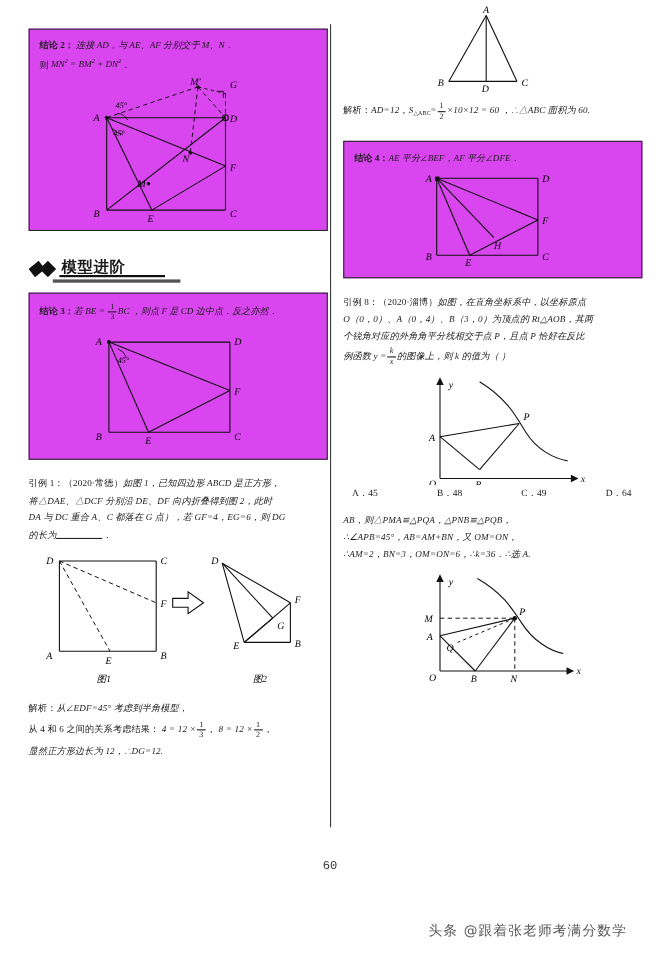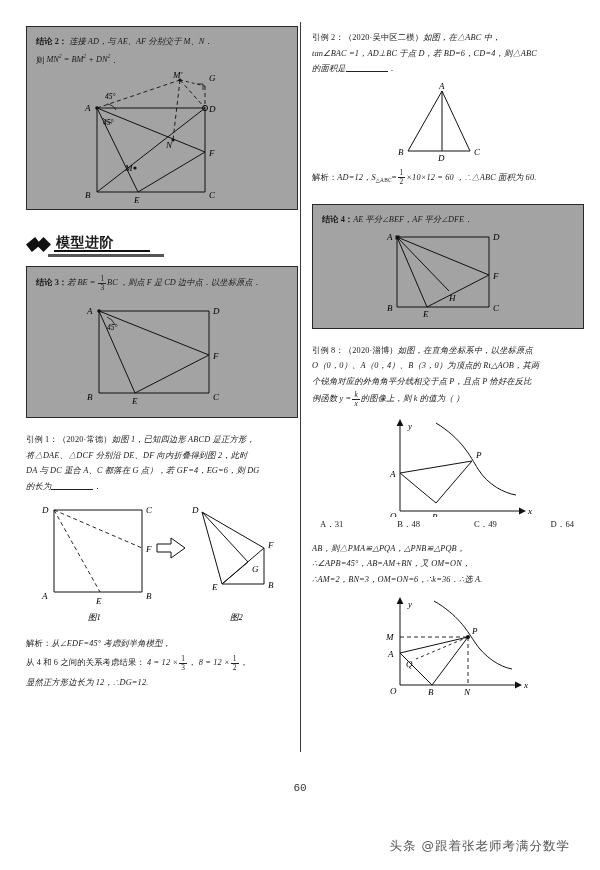--- a/index.html
+++ b/index.html
@@ -66,21 +66,21 @@
   .frac .num { display: block; padding: 0 2px; }
   .frac .den { display: block; border-top: 1px solid #222; padding: 0 2px; }
   sup.exp { font-size: 5.6px; vertical-align: super; }
   sub.sb  { font-size: 5.4px; vertical-align: -2px; }
 
   
   .box {
     border: 1.1px solid #2a2a2a;
     box-sizing: border-box;
     position: relative;
-    background: #a3a3a3;
+    background: #d946ef;
   }
   .box-head {
     padding: 7px 9px 0 9px;
     font-size: 8.3px;
     line-height: 15.5px;
   }
   .fig-wrap { position: relative; }
 
   
   .sect {
@@ -214,21 +214,21 @@
     <div class="sect" style="margin-top:22px;">
       <div class="diamond"></div>
       <div class="diamond2"></div>
       <div class="sect-title">模型进阶</div>
       <div class="rule1"></div>
       <div class="rule2"></div>
     </div>
 
     <div class="box" style="margin-top:8px; height:152px;">
       <div class="box-head" style="line-height:17px;">
-        <span class="bold">结论 3：</span><span class="it">若 BE = </span><span class="frac"><span class="num">1</span><span class="den">3</span></span><span class="it">BC ，则点 F 是 CD 边中点．以坐标原点．</span>
+        <span class="bold">结论 3：</span><span class="it">若 BE = </span><span class="frac"><span class="num">1</span><span class="den">3</span></span><span class="it">BC ，则点 F 是 CD 边中点．反之亦然．</span>
       </div>
       <div class="fig-wrap">
         <svg width="250" height="110" viewBox="0 0 250 110" style="margin:4px auto 0;">
           <line x1="62" y1="14" x2="172" y2="14" stroke="#111" stroke-width="1"></line>
           <line x1="62" y1="14" x2="62" y2="96" stroke="#111" stroke-width="1"></line>
           <line x1="62" y1="96" x2="172" y2="96" stroke="#111" stroke-width="1"></line>
           <line x1="172" y1="14" x2="172" y2="96" stroke="#111" stroke-width="1"></line>
           <line x1="62" y1="14" x2="98" y2="96" stroke="#111" stroke-width="1"></line>
           <line x1="62" y1="14" x2="172" y2="58" stroke="#111" stroke-width="1"></line>
           <line x1="98" y1="96" x2="172" y2="58" stroke="#111" stroke-width="1"></line>
@@ -300,29 +300,20 @@
         <span class="it"><span>4 = 12 ×</span></span><span class="frac"><span class="num">1</span><span class="den">3</span></span>，
         <span class="it"><span>8 = 12 ×</span></span><span class="frac"><span class="num">1</span><span class="den">2</span></span>，
       </div>
       <div class="it">显然正方形边长为 12，∴DG=12.</div>
     </div>
 
   </div>
 
   <div class="col col-right">
 
-    <div class="txt" style="margin-top:30px;">
-      <div>
-        <span>引例 2：</span><span>（2020·吴中区二模）</span><span class="it">如图，在△ABC 中，</span>
-      </div>
-      <div class="it">tan∠BAC =1，AD⊥BC 于点 D，若 BD=6，CD=4，则△ABC</div>
-      <div>
-        <span class="it">的面积是</span><span class="blank-line"></span><span>．</span>
-      </div>
-    </div>
 
     <div class="fig-wrap">
       <svg width="272" height="86" viewBox="0 0 272 86" style="margin-top:4px;">
         <line x1="130" y1="10" x2="96" y2="70" stroke="#111" stroke-width="1"></line>
         <line x1="130" y1="10" x2="158" y2="70" stroke="#111" stroke-width="1"></line>
         <line x1="96" y1="70" x2="158" y2="70" stroke="#111" stroke-width="1"></line>
         <line x1="130" y1="10" x2="130" y2="70" stroke="#111" stroke-width="1"></line>
         <text x="127" y="8" font-size="9">A</text>
         <text x="86" y="74" font-size="9">B</text>
         <text x="162" y="74" font-size="9">C</text>
@@ -387,21 +378,21 @@
         <text x="96" y="18" font-size="9">y</text>
         <text x="216" y="103" font-size="9">x</text>
         <text x="78" y="108" font-size="9">O</text>
         <text x="78" y="66" font-size="9">A</text>
         <text x="120" y="109" font-size="9">B</text>
         <text x="164" y="47" font-size="9">P</text>
       </svg>
     </div>
 
     <div style="display:flex; justify-content:space-between; padding:0 10px 0 8px; font-size:8.6px; margin-top:2px;">
-      <span><span>A．</span><span>31</span></span>
+      <span><span>A．</span><span>45</span></span>
       <span><span>B．</span><span>48</span></span>
       <span><span>C．</span><span>49</span></span>
       <span><span>D．</span><span>64</span></span>
     </div>
 
     <div class="txt" style="margin-top:10px;">
       <div class="it">AB，则△PMA≌△PQA，△PNB≌△PQB，</div>
       <div class="it">∴∠APB=45°，AB=AM+BN，又 OM=ON，</div>
       <div class="it">∴AM=2，BN=3，OM=ON=6，∴k=36．∴选 A.</div>
     </div>

